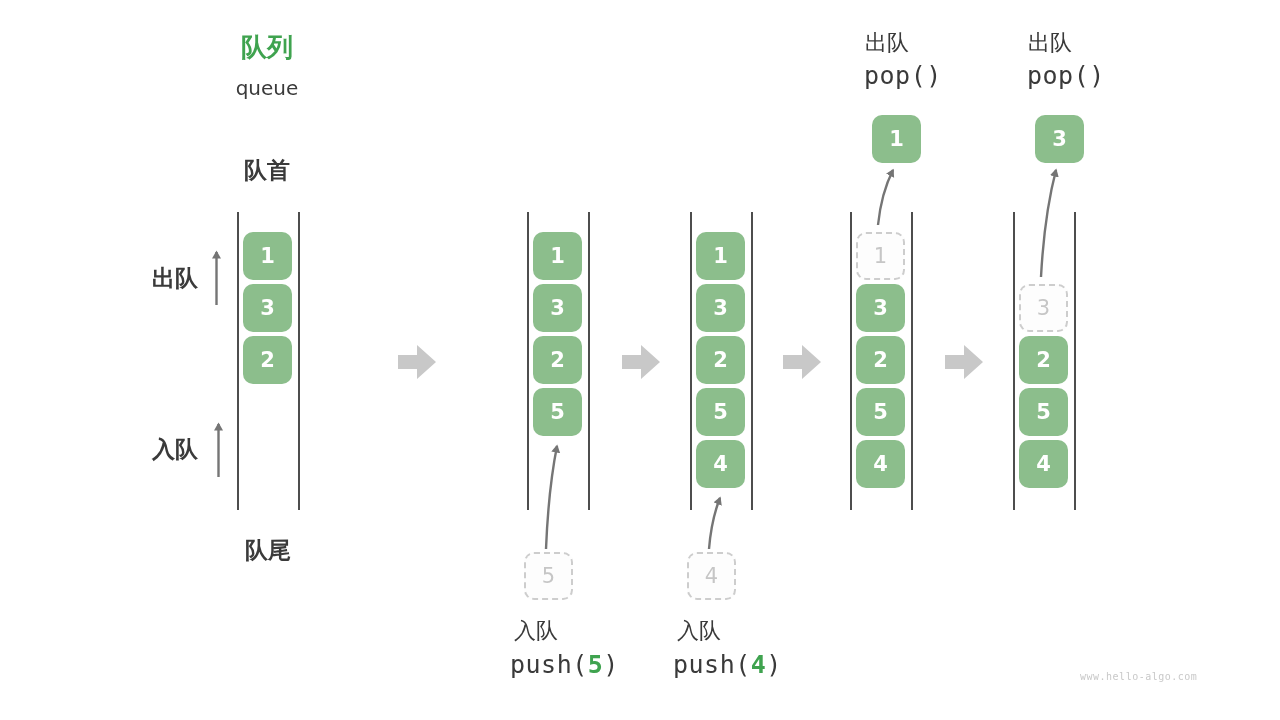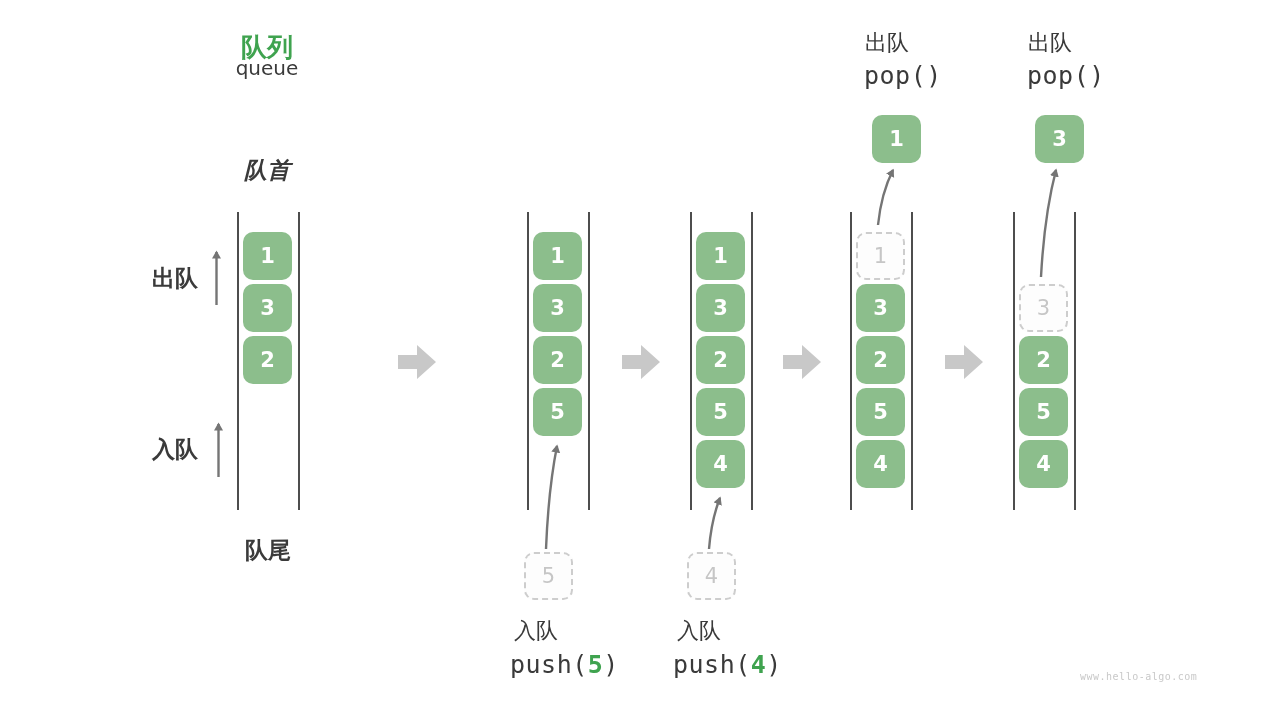--- a/index.html
+++ b/index.html
@@ -29,23 +29,23 @@
     font-size:10px;color:#c9c9c9;letter-spacing:.5px;white-space:nowrap;
   }
   svg.overlay{position:absolute;left:0;top:0;pointer-events:none;}
 </style>
 </head>
 <body>
 
 <div id="canvas">
 
   <div class="abs ctr title-zh" style="left:267px;top:30px;">队列</div>
-  <div class="abs ctr title-en" style="left:267px;top:56px;">queue</div>
+  <div class="abs ctr title-en" style="left:267px;top:76px;">queue</div>
 
-  <div class="abs ctr big-label" style="left:267px;top:155px;font-style:italic;">队首</div>
+  <div class="abs ctr big-label" style="left:267px;top:155px;">队首</div>
   <div class="abs ctr big-label" style="left:268px;top:535px;">队尾</div>
   <div class="abs big-label" style="left:152px;top:263px;">出队</div>
   <div class="abs big-label" style="left:152px;top:434px;">入队</div>
 
   <svg class="overlay" width="1280" height="720">
     <defs>
       <marker id="ah" markerWidth="10" markerHeight="10" refX="6.5" refY="4.5" orient="auto" markerUnits="userSpaceOnUse">
         <path d="M0,0 L8,4.5 L0,9 Z" fill="#757575"></path>
       </marker>
     </defs>

